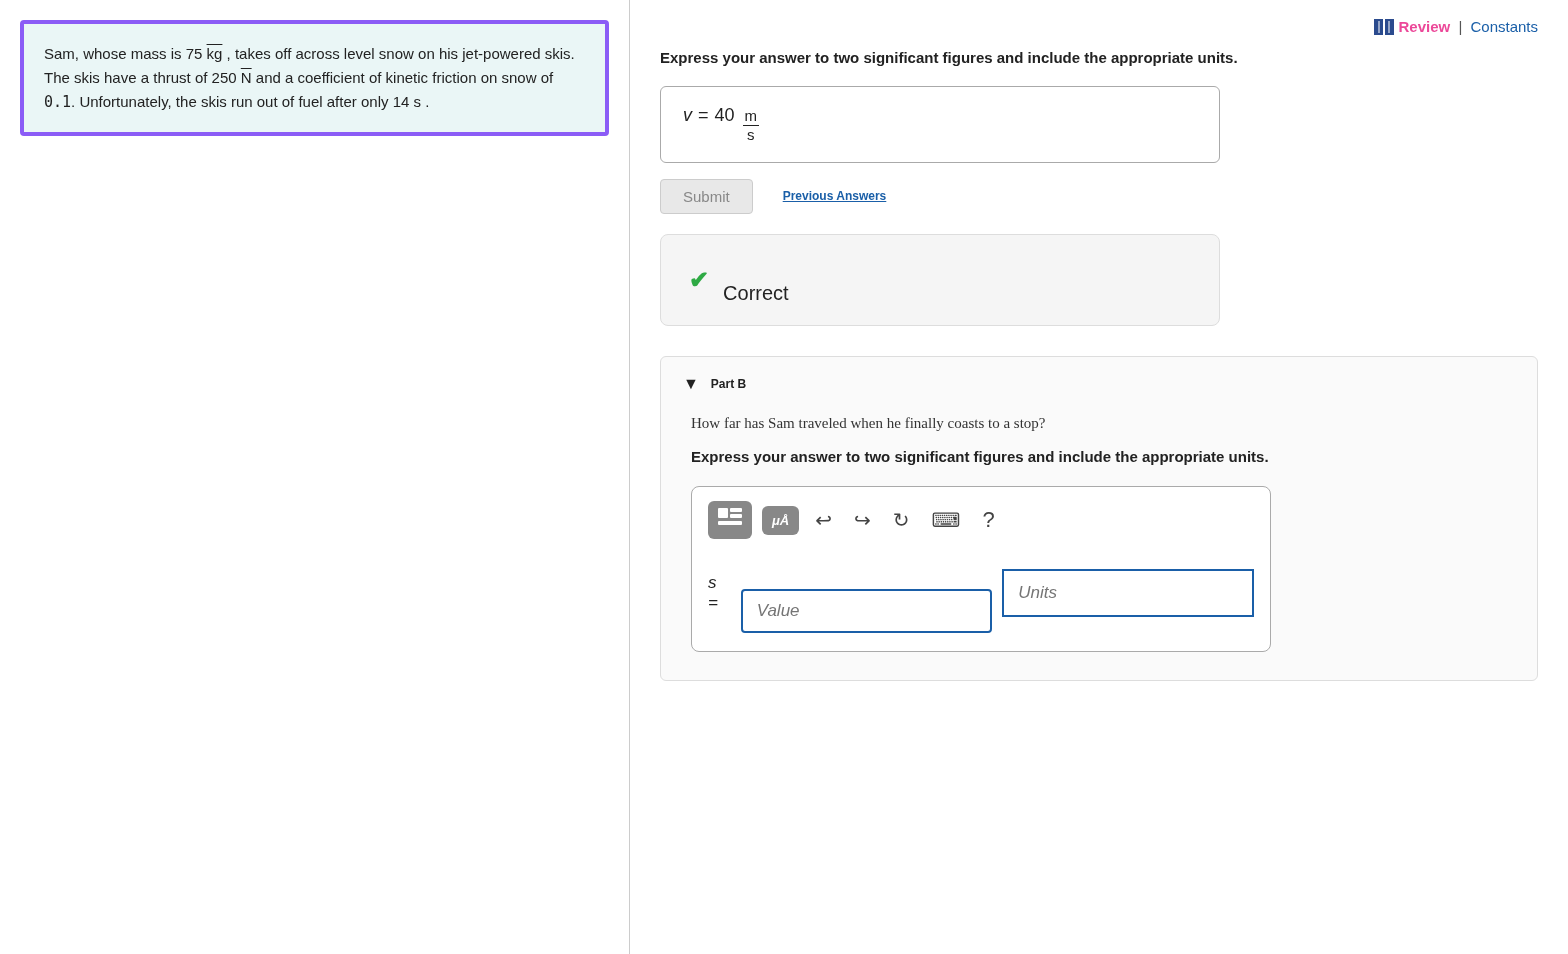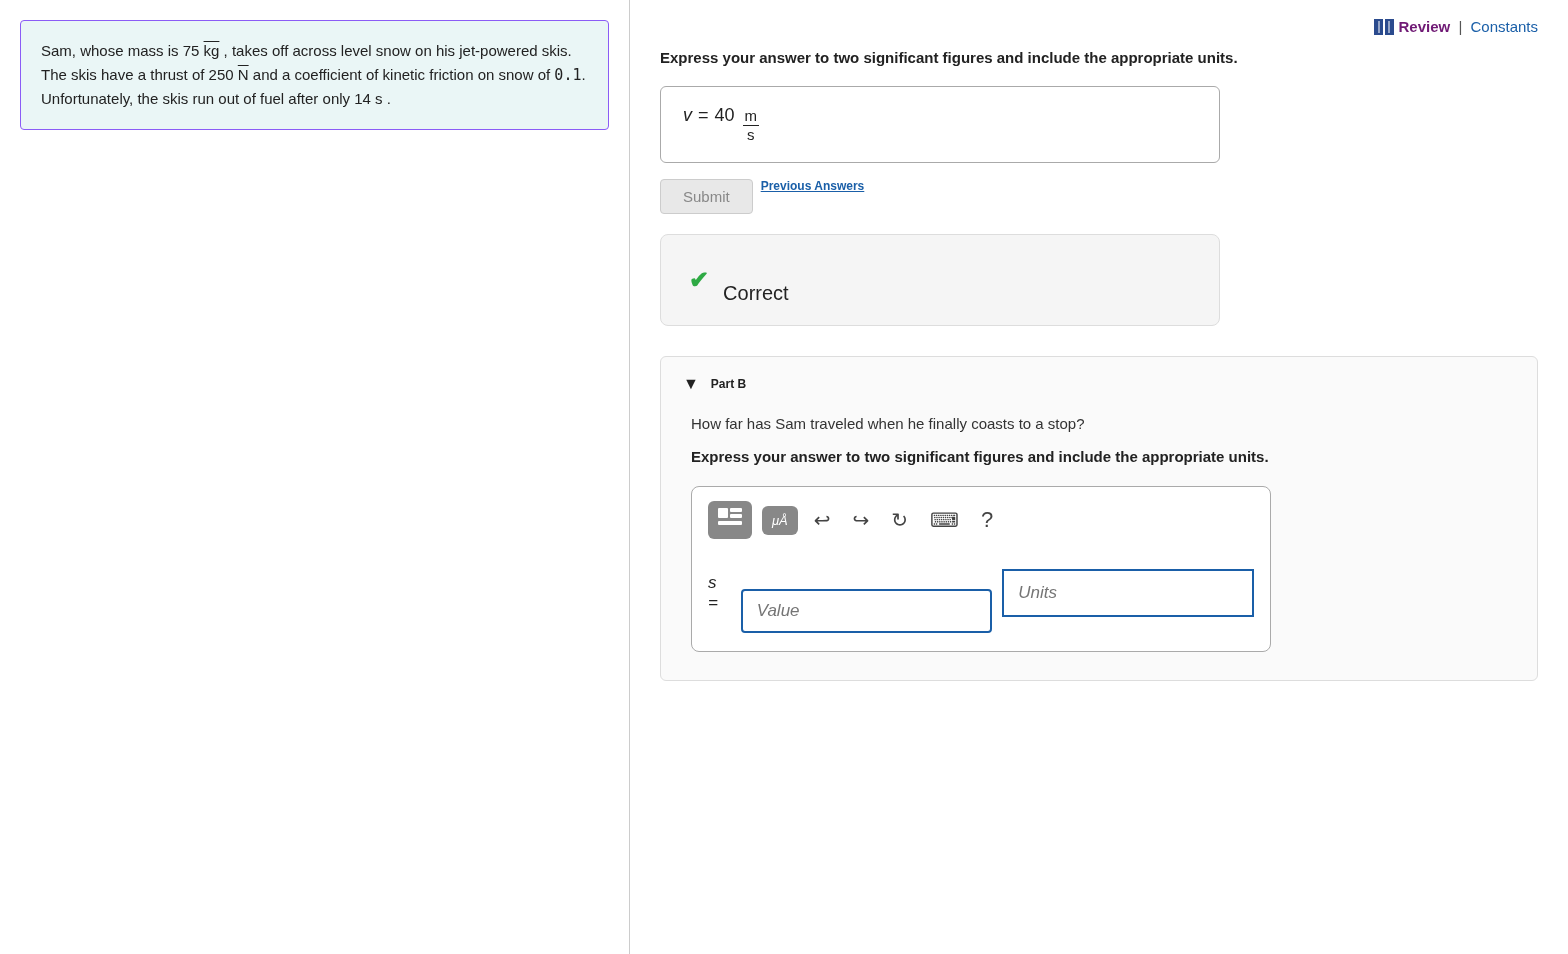--- a/index.html
+++ b/index.html
@@ -13,21 +13,21 @@
       display: flex;
     }
     .left-panel {
       width: 630px;
       padding: 20px;
       border-right: 1px solid #ccc;
       flex-shrink: 0;
     }
     .problem-box {
       background: #eaf6f6;
-      border: 1px solid #8b5cf6;
+      border: 4px solid #8b5cf6;
       border-radius: 4px;
       padding: 18px 20px;
       font-size: 15px;
       line-height: 1.6;
       color: #222;
     }
     .problem-box .overline {
       text-decoration: overline;
     }
     .right-panel {
@@ -86,21 +86,22 @@
       border-bottom: 1.5px solid #222;
       padding: 0 2px;
       line-height: 1.2;
     }
     .fraction-den {
       padding: 0 2px;
       line-height: 1.2;
     }
     .submit-row {
       display: flex;
-      gap: 8px;
+      align-items: center;
+      gap: 30px;
       margin-bottom: 20px;
     }
     .submit-btn {
       background: #e8e8e8;
       border: 1px solid #ccc;
       border-radius: 4px;
       padding: 8px 22px;
       font-size: 15px;
       color: #888;
       cursor: default;
@@ -158,20 +159,21 @@
       color: #222;
     }
     .part-b-body {
       padding: 0 30px 28px 30px;
     }
     .part-b-question {
       font-size: 15px;
       color: #333;
       margin-bottom: 14px;
       margin-top: 4px;
+      font-family: Liberation Serif, serif;
     }
     .part-b-instruction {
       font-weight: bold;
       font-size: 15px;
       margin-bottom: 18px;
       line-height: 1.5;
     }
     .input-editor-box {
       border: 1.5px solid #aaa;
       border-radius: 8px;
@@ -191,21 +193,21 @@
       border-radius: 6px;
       padding: 7px 10px;
       cursor: pointer;
       display: flex;
       align-items: center;
       justify-content: center;
     }
     .toolbar-btn-icon {
       color: #fff;
       font-size: 16px;
-      font-weight: normal;
+      font-weight: bold;
     }
     .toolbar-icon-plain {
       background: none;
       border: none;
       font-size: 20px;
       color: #444;
       cursor: pointer;
       padding: 4px 6px;
     }
     .toolbar-icon-plain.question {
@@ -268,21 +270,21 @@
   <div class="top-bar">
     <span class="book-icon">
       <svg width="20" height="16" viewBox="0 0 20 16">
         <rect x="0" y="0" width="9" height="16" fill="#2b4b8e"></rect>
         <rect x="11" y="0" width="9" height="16" fill="#2b4b8e"></rect>
         <rect x="4" y="2" width="2" height="12" fill="#fff" opacity="0.5"></rect>
         <rect x="14" y="2" width="2" height="12" fill="#fff" opacity="0.5"></rect>
       </svg>
     </span>
     <span class="top-bar-links">
-      <a href="#" style="color:#701a75; text-decoration:none; font-weight:bold;margin-top:34px;">Review</a>
+      <a href="#" style="color:#ec4899; text-decoration:none; font-weight:bold;margin-top:34px;">Review</a>
       <span class="pipe"> | </span>
       <a href="#" style="color:#1a5fa8; text-decoration:none; font-weight:normal;">Constants</a>
     </span>
   </div>
 
   <div class="instruction-text">Express your answer to two significant figures and include the appropriate units.</div>
 
   <div class="answer-display-box">
     <div class="answer-formula">
       <span style="font-style:italic;">v</span>

